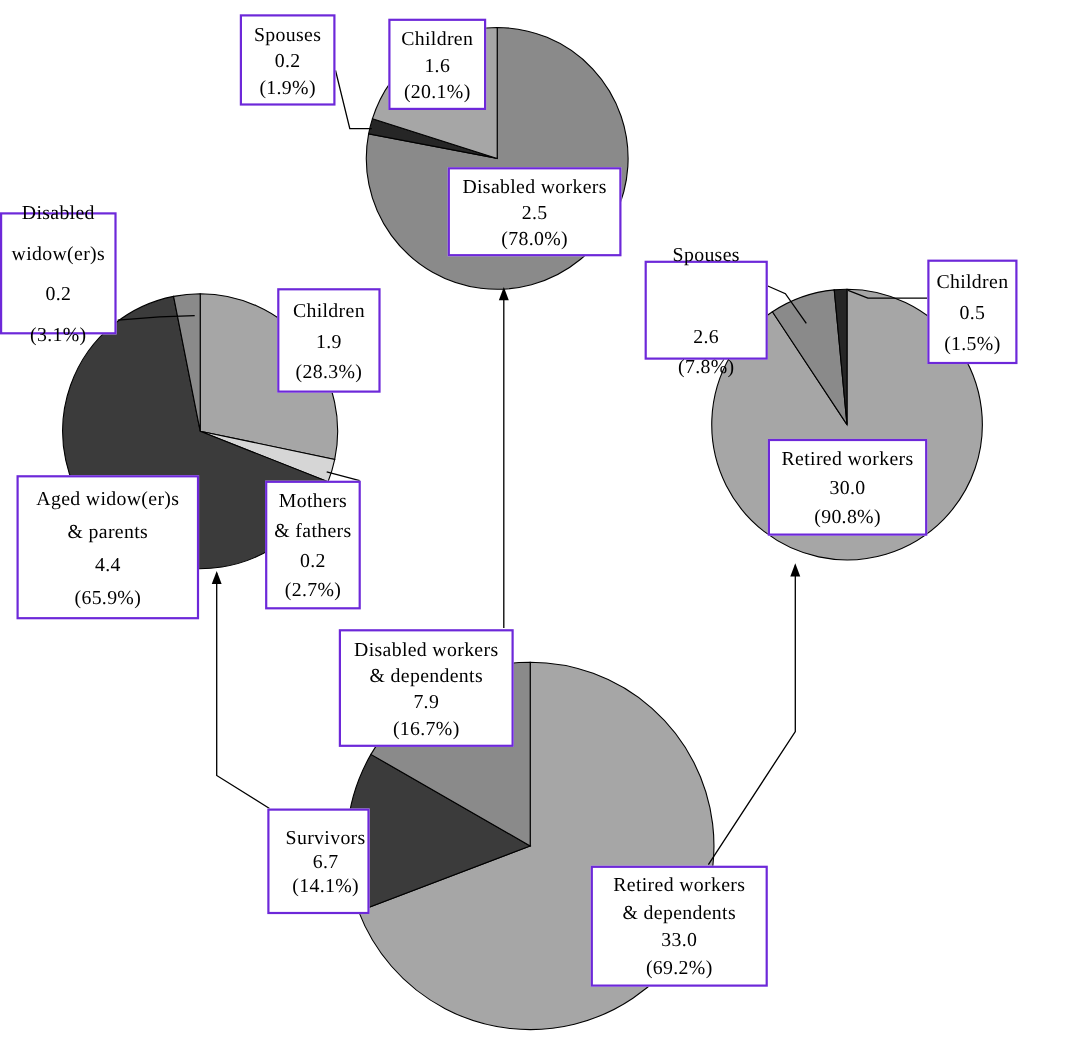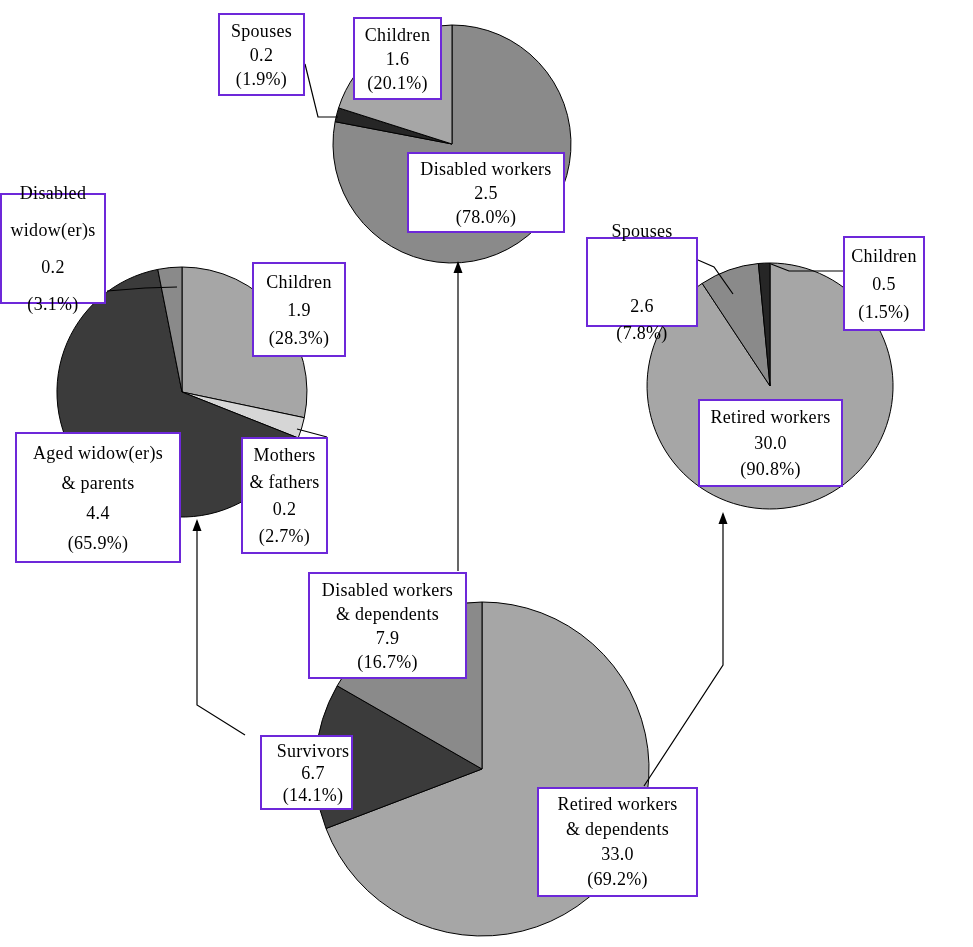--- a/index.html
+++ b/index.html
@@ -111,21 +111,21 @@
         <div class="label-line" style="line-height: 26px;">Retired workers</div>
         <div class="label-line" style="line-height: 26px;">30.0</div>
         <div class="label-line" style="line-height: 26px;">(90.8%)</div>
       </div>
       <div class="label-box" style="left: 308px; top: 572px; width: 159px; height: 107px;">
         <div class="label-line" style="line-height: 24px;">Disabled workers</div>
         <div class="label-line" style="line-height: 24px;">&amp; dependents</div>
         <div class="label-line" style="line-height: 24px;">7.9</div>
         <div class="label-line" style="line-height: 24px;">(16.7%)</div>
       </div>
-      <div class="label-box" style="left: 260px; top: 735px; width: 93px; height: 75px; padding-left: 13px;">
+      <div class="label-box" style="left: 243px; top: 735px; width: 93px; height: 96px; padding-left: 13px;">
         <div class="label-line" style="line-height: 22px;">Survivors</div>
         <div class="label-line" style="line-height: 22px;">6.7</div>
         <div class="label-line" style="line-height: 22px;">(14.1%)</div>
       </div>
       <div class="label-box" style="left: 537px; top: 787px; width: 161px; height: 110px;">
         <div class="label-line" style="line-height: 25px;">Retired workers</div>
         <div class="label-line" style="line-height: 25px;">&amp; dependents</div>
         <div class="label-line" style="line-height: 25px;">33.0</div>
         <div class="label-line" style="line-height: 25px;">(69.2%)</div>
       </div>

